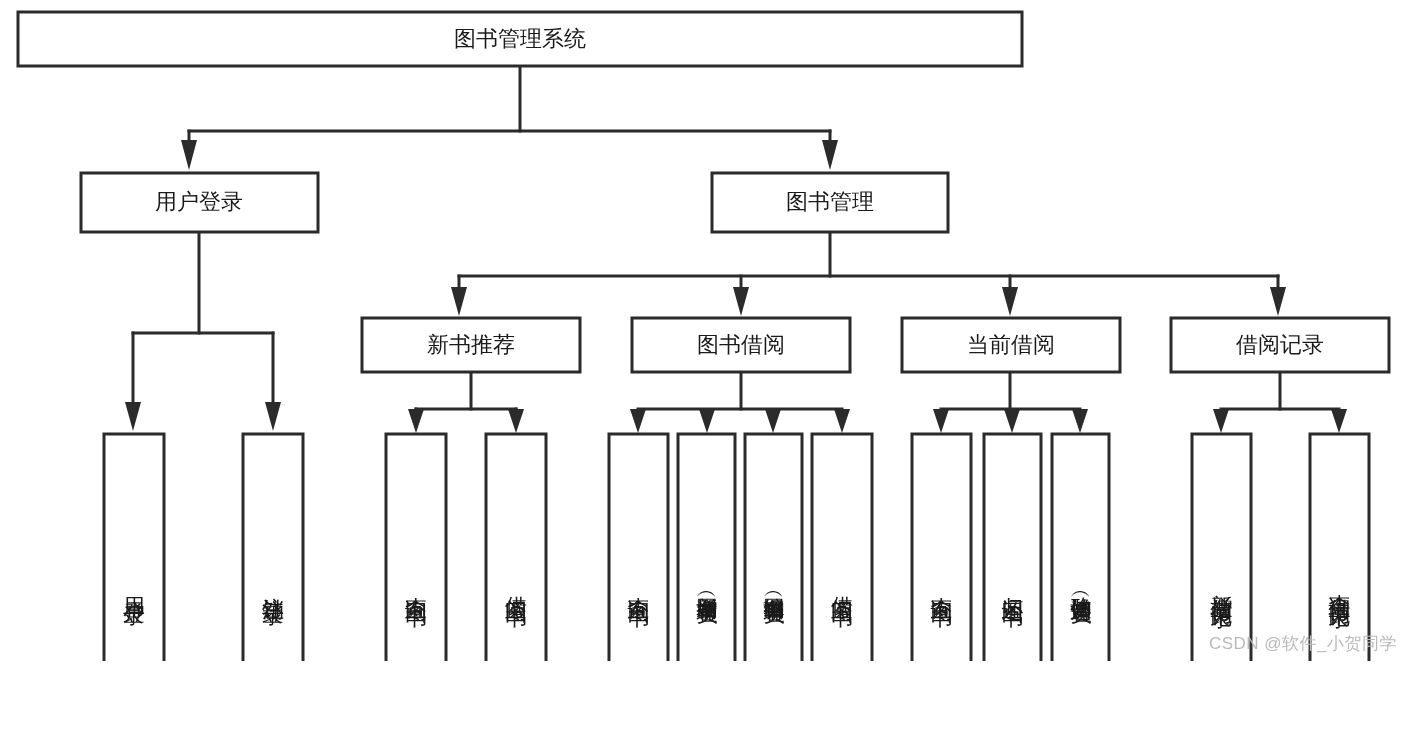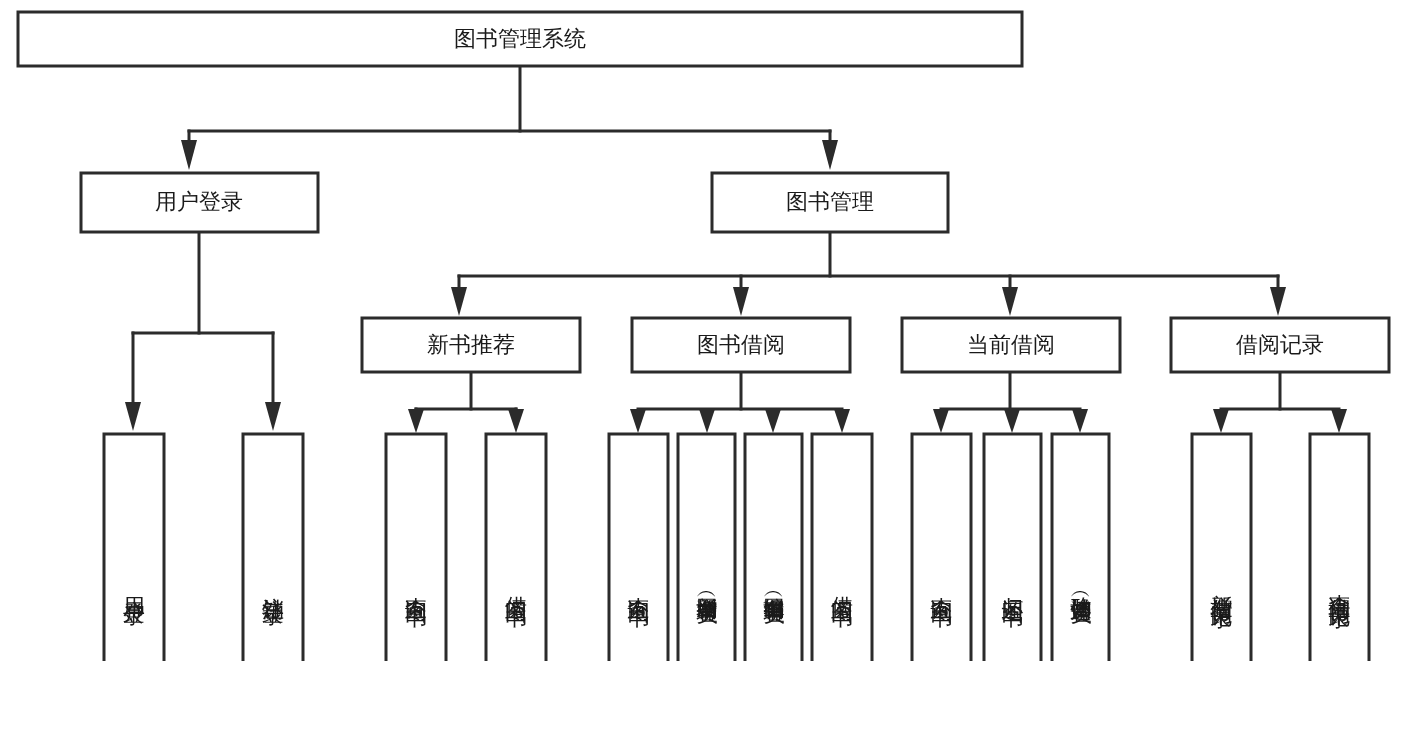--- a/index.html
+++ b/index.html
@@ -253,20 +253,21 @@
 
     <g>
       <rect class="node-box" x="1310" y="434" width="59" height="301"></rect>
       <foreignObject x="1310" y="434" width="59" height="301">
         <div xmlns="http://www.w3.org/1999/xhtml" class="vtext">查询借阅记录</div>
       </foreignObject>
     </g>
 
   </svg>
 
+  <div class="watermark">CSDN @软件_小贺同学</div>
 
 </div>
 
 <style>
   
   .vtext {
     width: 100%;
     height: 100%;
     box-sizing: border-box;
     display: flex;

